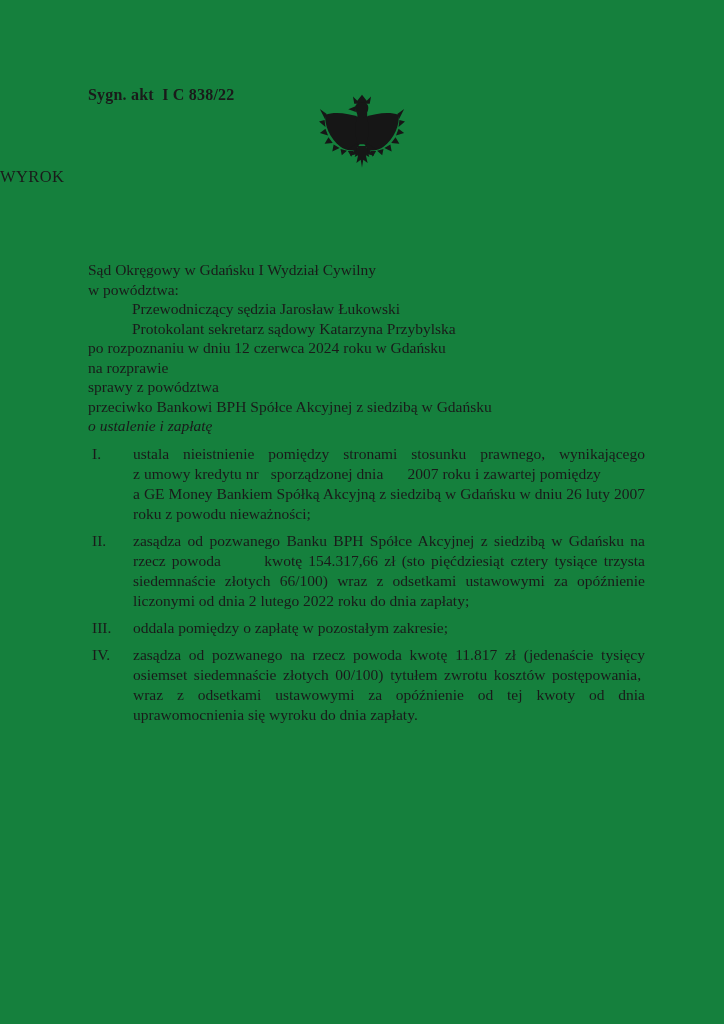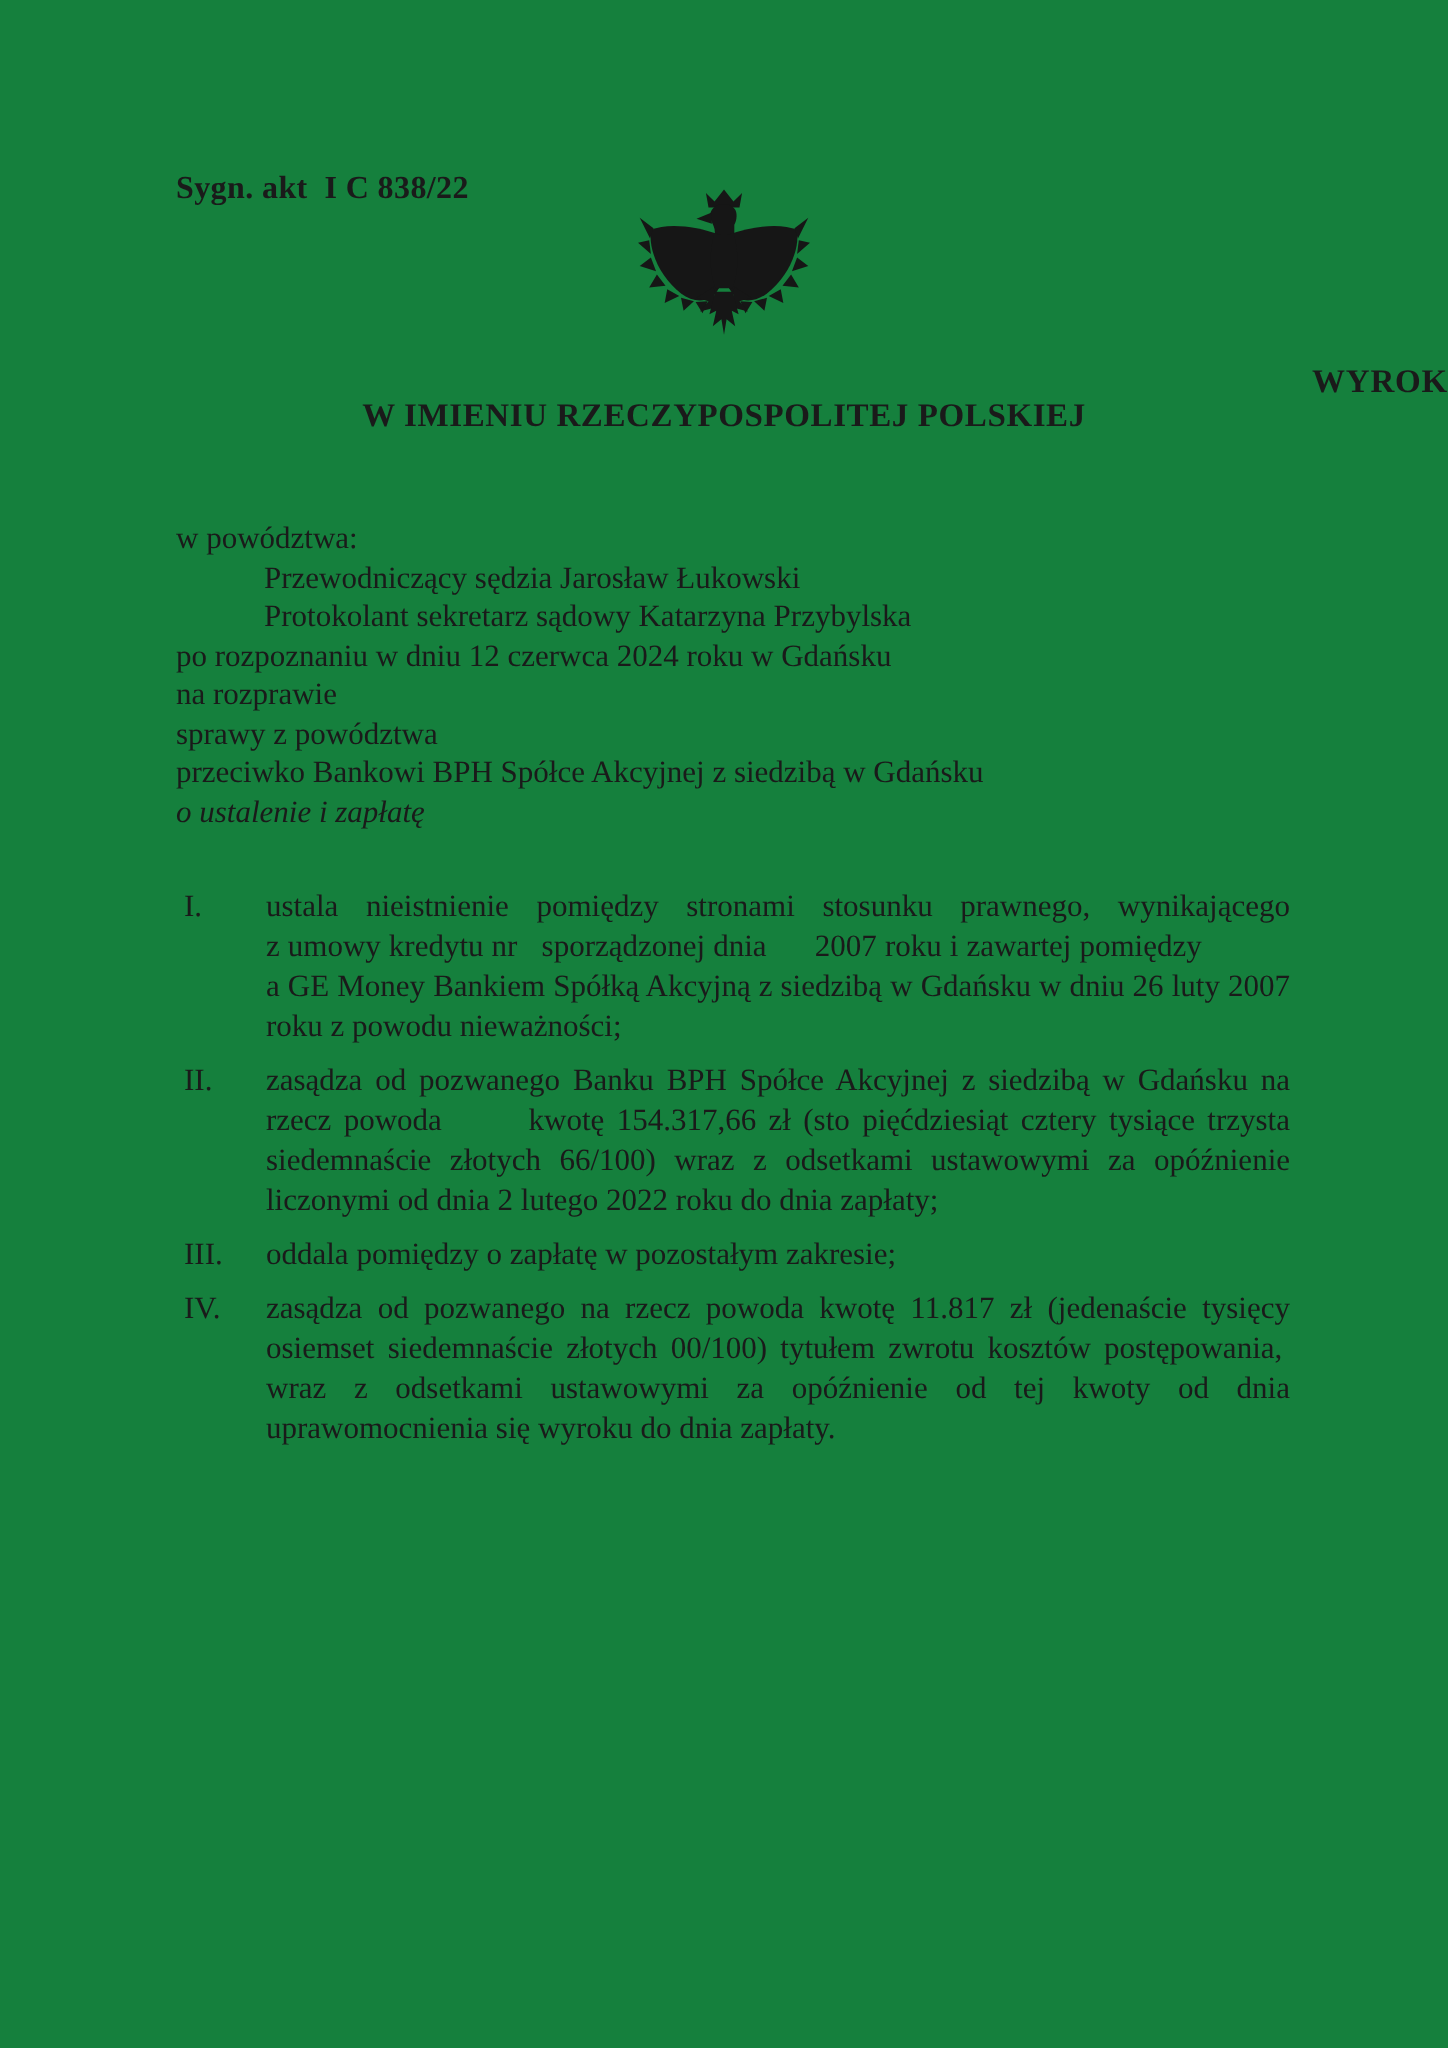--- a/index.html
+++ b/index.html
@@ -16,22 +16,22 @@
     position:absolute; left:88px; top:86px;
     font-weight:bold; font-size:16px; letter-spacing:.2px;
     white-space:pre;
   }
   .emblem {
     position:absolute; left:0; right:0; top:94px;
     text-align:center; line-height:0;
   }
   .emblem svg { display:inline-block; }
   .title {
-    position:absolute; left:0; right:0; top:181px;
-    text-align:right; font-weight:bold; font-size:16.5px; letter-spacing:.4px;
+    position:absolute; left:0; right:0; top:167px;
+    text-align:left; font-weight:normal; font-size:16.5px; letter-spacing:.4px;
   }
   .subtitle {
     position:absolute; left:0; right:0; top:198px;
     text-align:center; font-weight:bold; font-size:16.5px; letter-spacing:.3px;
   }
   .dateline {
     position:absolute; top:230px; right:79px;
     font-size:15.5px;
   }
   .court-block {
@@ -75,23 +75,23 @@
       <path d="M44,27 L56,27 C58.5,38 58.5,48 55,58 L45,58 C41.5,48 41.5,38 44,27 Z"></path>
 
       <path d="M44,57 L34,63.5 L41,65.5 L36,71.5 L45.5,69 Z"></path>
       <path d="M56,57 L66,63.5 L59,65.5 L64,71.5 L54.5,69 Z"></path>
 
       <path d="M45,60 L55,60 L58.5,73 L54.5,71 L56.5,80 L51.5,76 L50,85 L48.5,76 L43.5,80 L45.5,71 L41.5,73 Z"></path>
     </svg>
   </div>
 
   <div class="title">WYROK</div>
-  <div class="subtitle">W IMIENIU RZECZYPOSPOLITEJ POLSKIEJ</div>
 
   <div class="court-block">
+    <div class="line">Sąd Okręgowy w Gdańsku I Wydział Cywilny</div>
     <div class="line">w powództwa:</div>
     <div class="line indent">Przewodniczący sędzia Jarosław Łukowski</div>
     <div class="line indent">Protokolant sekretarz sądowy Katarzyna Przybylska</div>
     <div class="line">po rozpoznaniu w dniu 12 czerwca 2024 roku w Gdańsku</div>
     <div class="line">na rozprawie</div>
     <div class="line">sprawy z powództwa</div>
     <div class="line">przeciwko Bankowi BPH Spółce Akcyjnej z siedzibą w Gdańsku</div>
     <div class="line italic">o ustalenie i zapłatę</div>
   </div>
 

